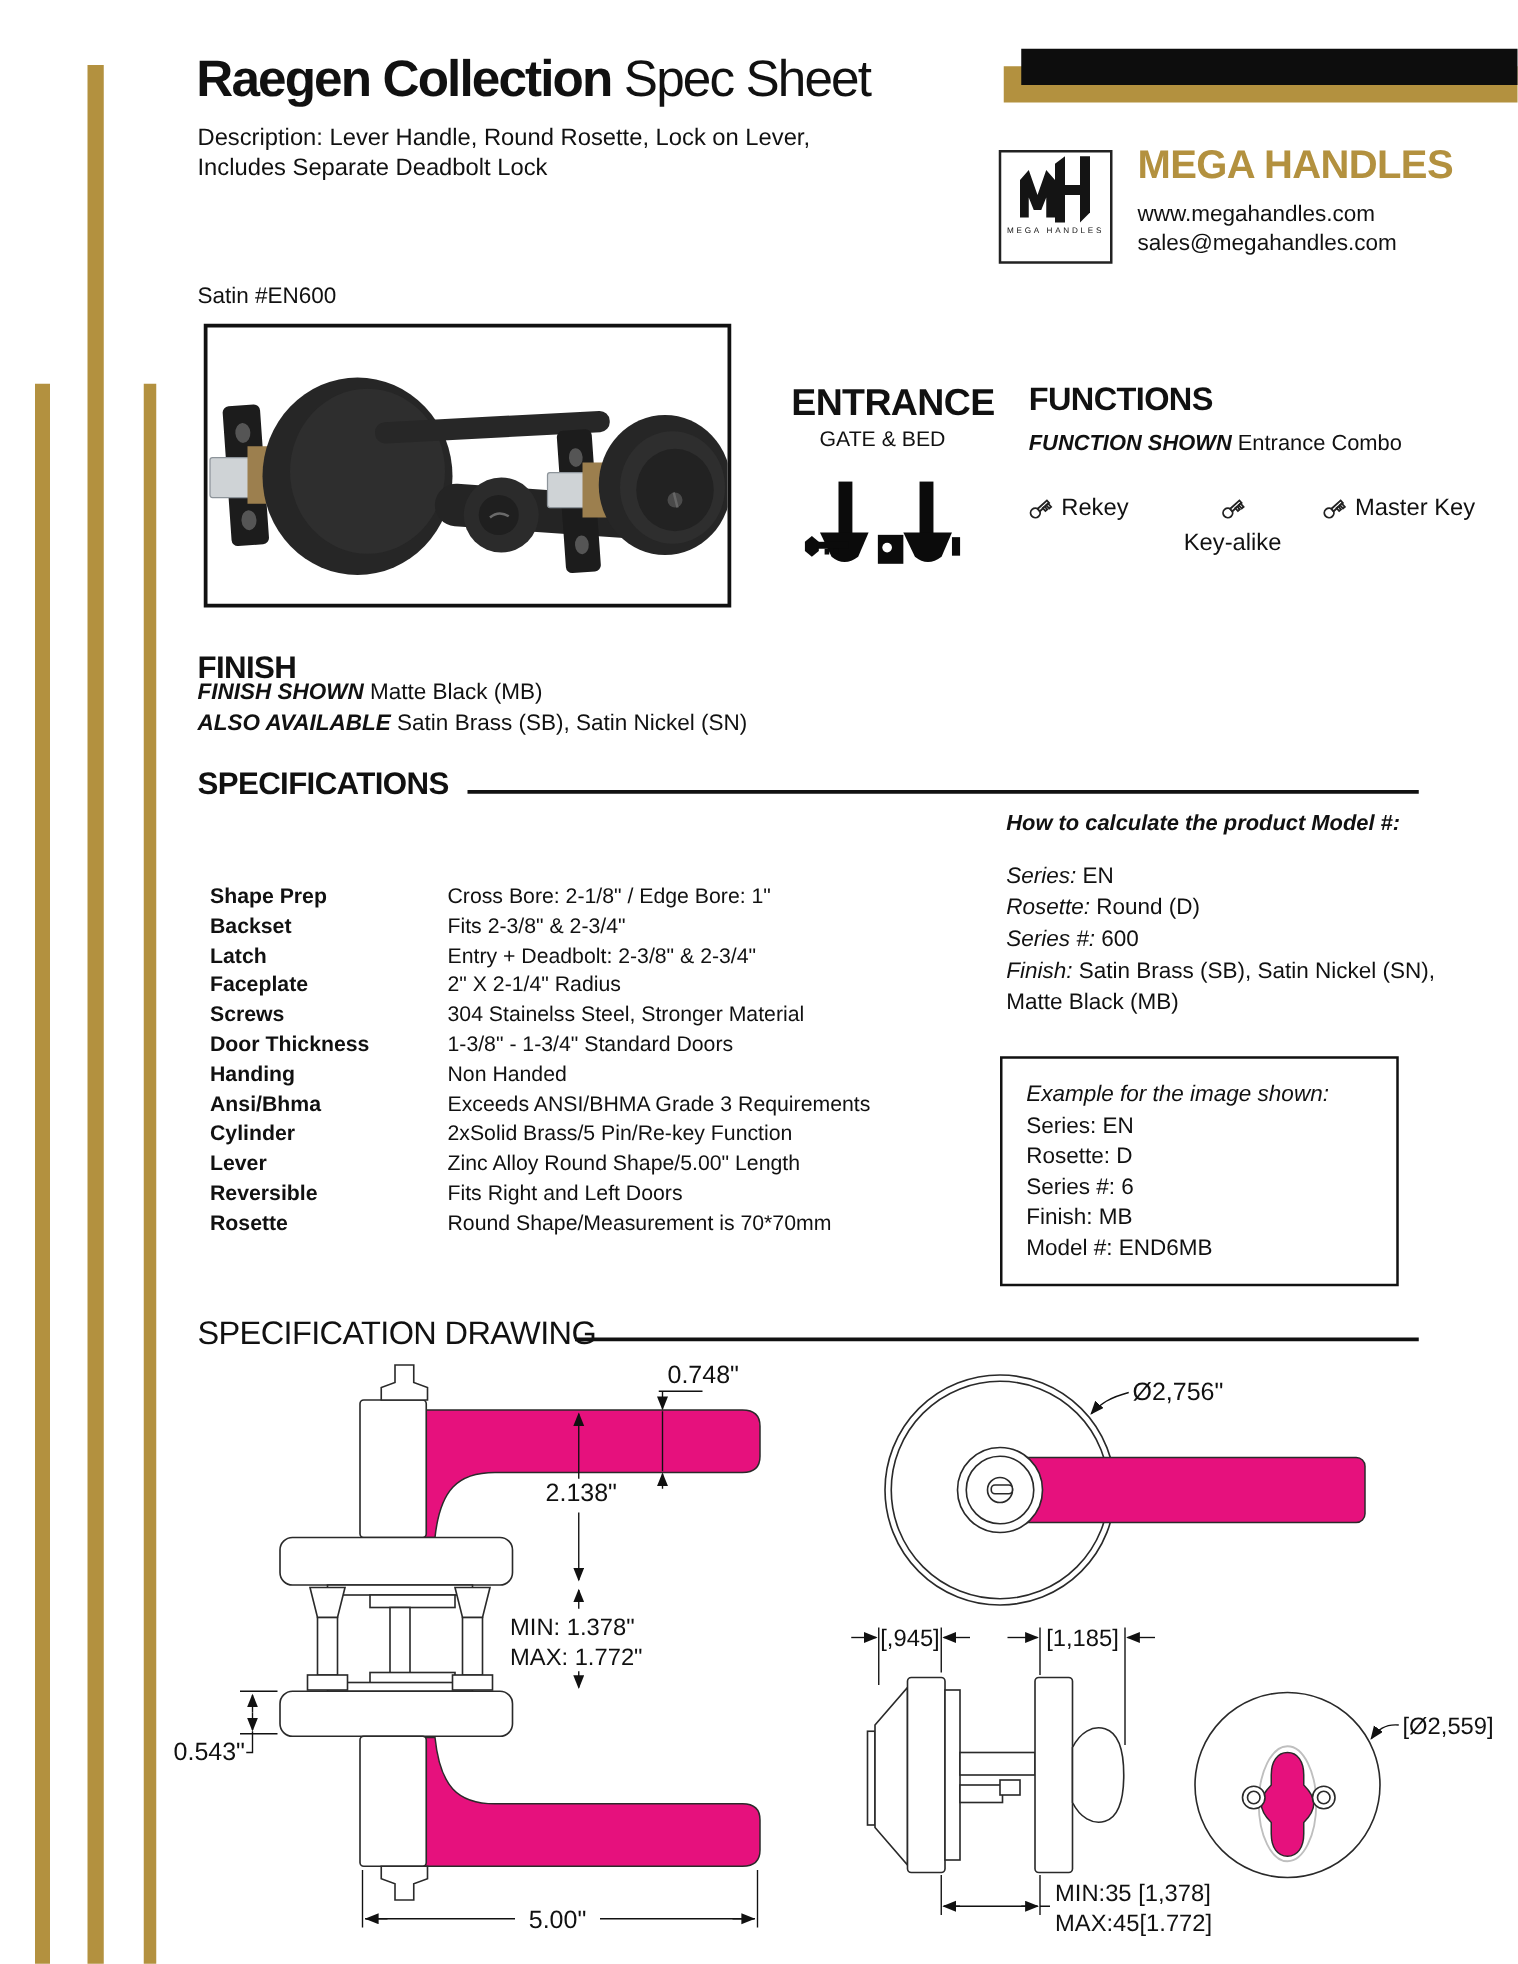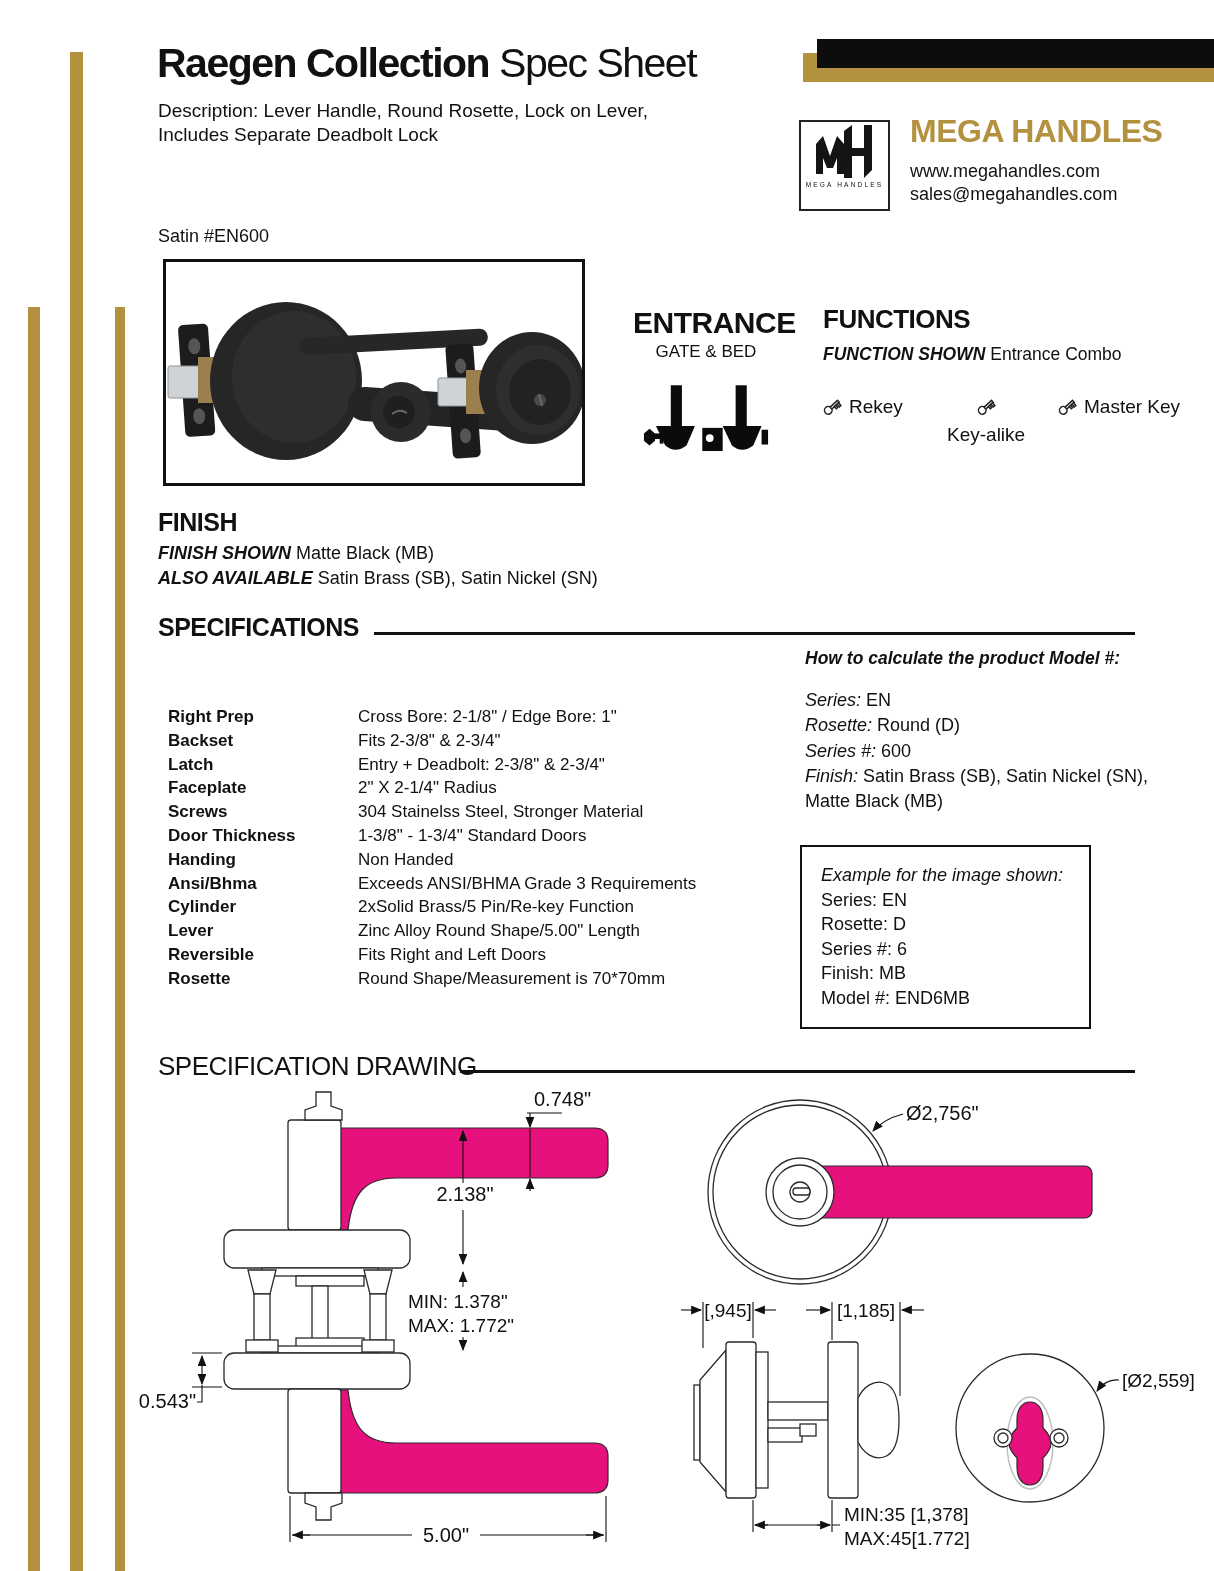--- a/index.html
+++ b/index.html
@@ -24,34 +24,34 @@
   
   .entrance{left:633px;top:306px;width:146px;text-align:center;}
   .entrance .t1{font-size:30px;font-weight:800;letter-spacing:-0.5px;}
   .entrance .t2{font-size:17px;font-weight:500;margin-top:2px;}
   .entrance svg{margin-top:14px;}
   .functions-h{left:823px;top:304px;font-size:26px;font-weight:800;letter-spacing:-0.5px;}
   .func-shown{left:823px;top:344px;font-size:17.5px;}
   .func-shown .lbl{font-weight:700;font-style:italic;}
   .keyitem{top:396px;font-size:19px;font-weight:500;display:flex;align-items:center;gap:6px;}
   
-  .finish-h{left:158px;top:508px;font-size:25px;font-weight:800;letter-spacing:-0.5px;}
+  .finish-h{left:158px;top:520px;font-size:25px;font-weight:800;letter-spacing:-0.5px;}
   .finish-l{left:158px;font-size:18px;}
   .finish-l .lbl{font-weight:800;font-style:italic;}
   
   .spec-h{left:158px;top:613px;font-size:25px;font-weight:800;letter-spacing:-0.5px;}
   .hline{height:3px;background:#111;}
   .spectable{left:168px;top:705px;font-size:17px;}
   .specrow{display:flex;line-height:23.8px;}
   .specrow .k{width:190px;font-weight:800;}
   
   .calc-h{left:805px;top:648px;font-size:17.5px;font-weight:800;font-style:italic;}
   .calc-lines{left:805px;top:688px;width:352px;font-size:18px;line-height:25.3px;}
   .calc-lines .il{font-style:italic;}
-  .exbox{left:800px;top:845px;width:291px;height:184px;border:2px solid #111;box-sizing:border-box;}
+  .exbox{left:800px;top:845px;width:319px;height:184px;border:2px solid #111;box-sizing:border-box;}
   .exbox .inner{padding:16px 0 0 19px;font-size:18px;line-height:24.6px;}
   .exbox .extitle{font-style:italic;}
   
   .draw-h{left:158px;top:1051px;font-size:26px;font-weight:400;letter-spacing:-0.5px;}
   svg text{font-family:"Liberation Sans",sans-serif;fill:#111;}
   .ln{stroke:#2a2a2a;stroke-width:1.3;fill:none;}
   .lnw{stroke:#2a2a2a;stroke-width:1.3;fill:#fff;}
   .dim{stroke:#111;stroke-width:1.1;fill:none;}
   .pink{fill:#E6117D;stroke:#2a2a2a;stroke-width:1.2;}
   .dt{font-size:20px;}
@@ -185,21 +185,21 @@
 
 <div class="abs finish-h">FINISH</div>
 <div class="abs finish-l" style="top:543px;"><span class="lbl">FINISH SHOWN</span><span> Matte Black (MB)</span></div>
 <div class="abs finish-l" style="top:568px;"><span class="lbl">ALSO AVAILABLE</span><span> Satin Brass (SB), Satin Nickel (SN)</span></div>
 
 <div class="abs spec-h">SPECIFICATIONS</div>
 <div class="abs hline" style="left:374px;top:632px;width:761px;"></div>
 
 <div class="abs spectable">
   <div class="specrow">
-      <span class="k">Right Prep</span>
+      <span class="k">Shape Prep</span>
       <span>Cross Bore: 2-1/8" / Edge Bore: 1"</span>
     </div>
   <div class="specrow">
       <span class="k">Backset</span>
       <span>Fits 2-3/8" &amp; 2-3/4"</span>
     </div>
   <div class="specrow">
       <span class="k">Latch</span>
       <span>Entry + Deadbolt: 2-3/8" &amp; 2-3/4"</span>
     </div>

